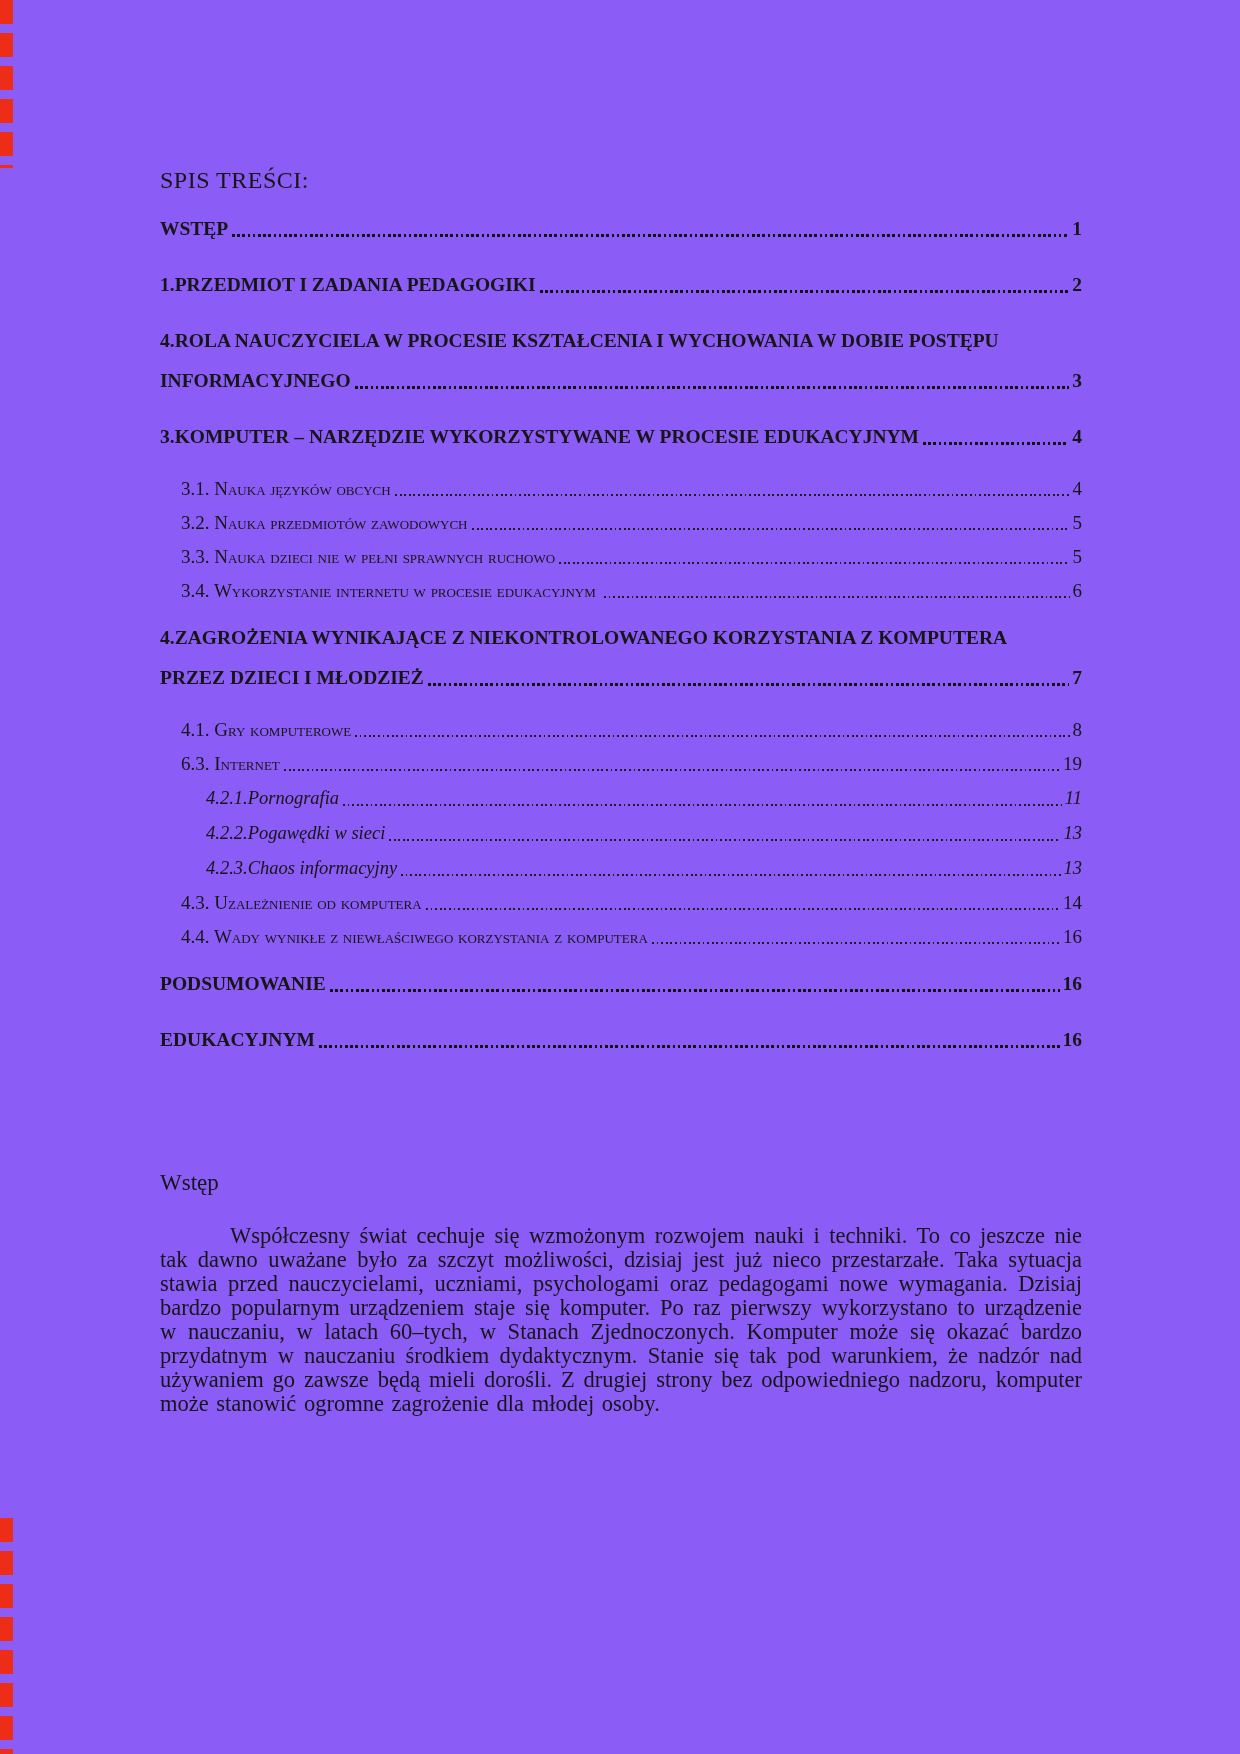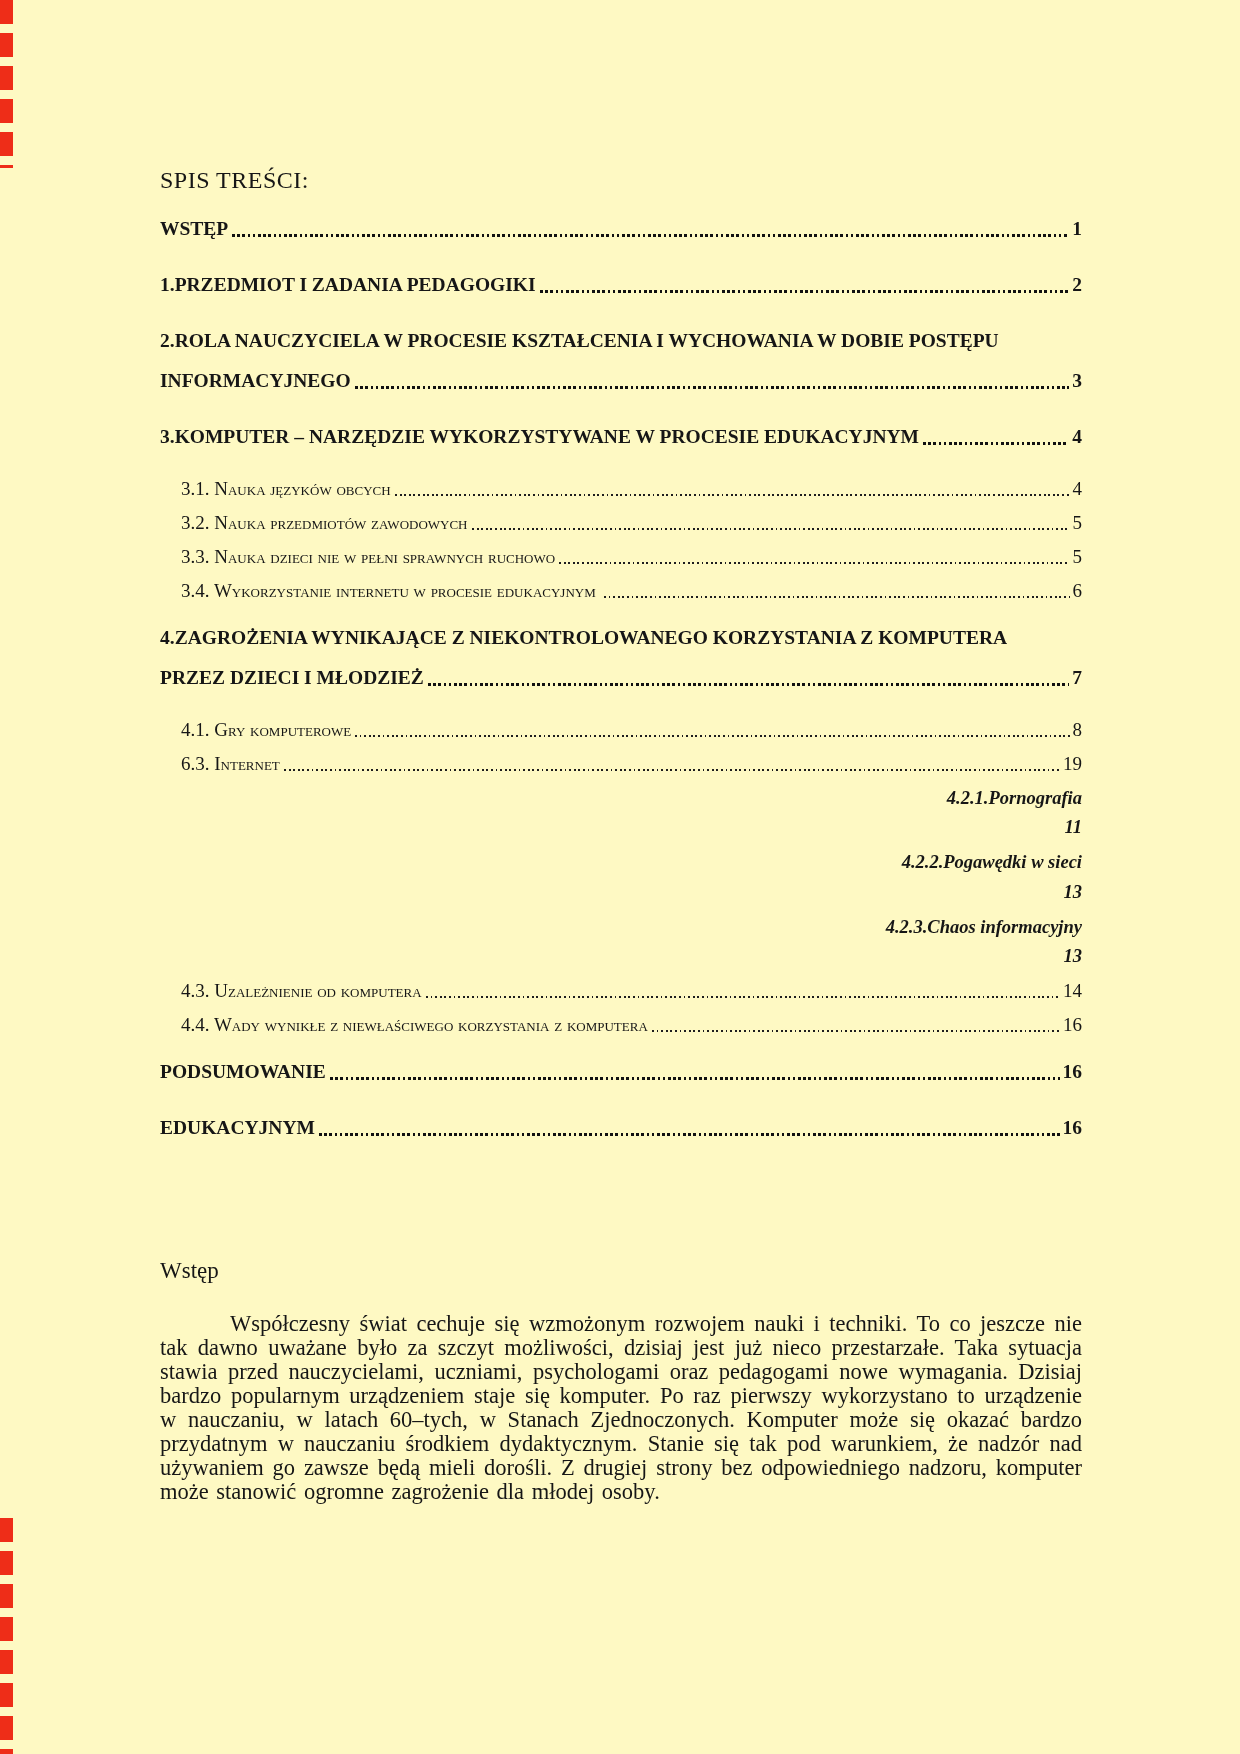--- a/index.html
+++ b/index.html
@@ -1,19 +1,19 @@
 <!DOCTYPE html>
 <html lang="pl"><head>
 <meta charset="utf-8">
 <style>
   html,body { margin:0; padding:0; background:#ffffff; }
   .page {
     position:relative;
     width:1240px; height:1754px;
-    background:#fef9c3;
+    background:#8b5cf6;
     overflow:hidden;
     font-family:"Liberation Serif","DejaVu Serif",serif;
     color:#161616;
   }
   
   .edge-mark {
     position:absolute; left:0; width:13px;
     background:repeating-linear-gradient(to bottom, var(--mark,#ee2d18) 0 24px, transparent 24px 33px);
   }
   .edge-top { top:0; height:168px; }
@@ -45,21 +45,21 @@
   .cont { margin-top:16px; }
 
   .lvl2 {
     font-variant:small-caps; font-size:19px; line-height:23px;
     margin-top:11px; padding-left:21px; font-weight:normal;justify-content:center;
   }
   .lvl1 + .lvl2, .cont + .lvl2 { margin-top:28px; }
 
   .lvl3 {
     font-style:italic; font-size:18.5px; line-height:23px;
-    margin-top:12px; padding-left:46px; font-weight:bold;flex-direction:column;
+    margin-top:12px; padding-left:46px; font-weight:normal;
   }
   .lvl2 .dots, .lvl3 .dots { height:2.4px;
     background-image:repeating-linear-gradient(to right,#1d1d1d 0 1.9px,transparent 1.9px 4.6px); }
 
   .section-heading {
     margin:116px 0 0 0;
     font-size:23px; line-height:30px; font-weight:normal;
   }
   .body-par {
     margin:26px 0 6px 0;
@@ -84,21 +84,21 @@
           <span class="lbl">WSTĘP</span>
           <span class="dots"></span>
           <span class="pg">1</span>
         </div>
         <div class="toc-row lvl1">
           <span class="lbl">1.PRZEDMIOT I ZADANIA PEDAGOGIKI</span>
           <span class="dots"></span>
           <span class="pg">2</span>
         </div>
         <div class="toc-row lvl1">
-          <span class="lbl">2.ROLA NAUCZYCIELA W PROCESIE KSZTAŁCENIA I WYCHOWANIA W DOBIE POSTĘPU</span>
+          <span class="lbl">4.ROLA NAUCZYCIELA W PROCESIE KSZTAŁCENIA I WYCHOWANIA W DOBIE POSTĘPU</span>
         </div>
         <div class="toc-row lvl1 cont">
           <span class="lbl">INFORMACYJNEGO</span>
           <span class="dots"></span>
           <span class="pg">3</span>
         </div>
         <div class="toc-row lvl1">
           <span class="lbl">3.KOMPUTER – NARZĘDZIE WYKORZYSTYWANE W PROCESIE EDUKACYJNYM</span>
           <span class="dots"></span>
           <span class="pg">4</span>

